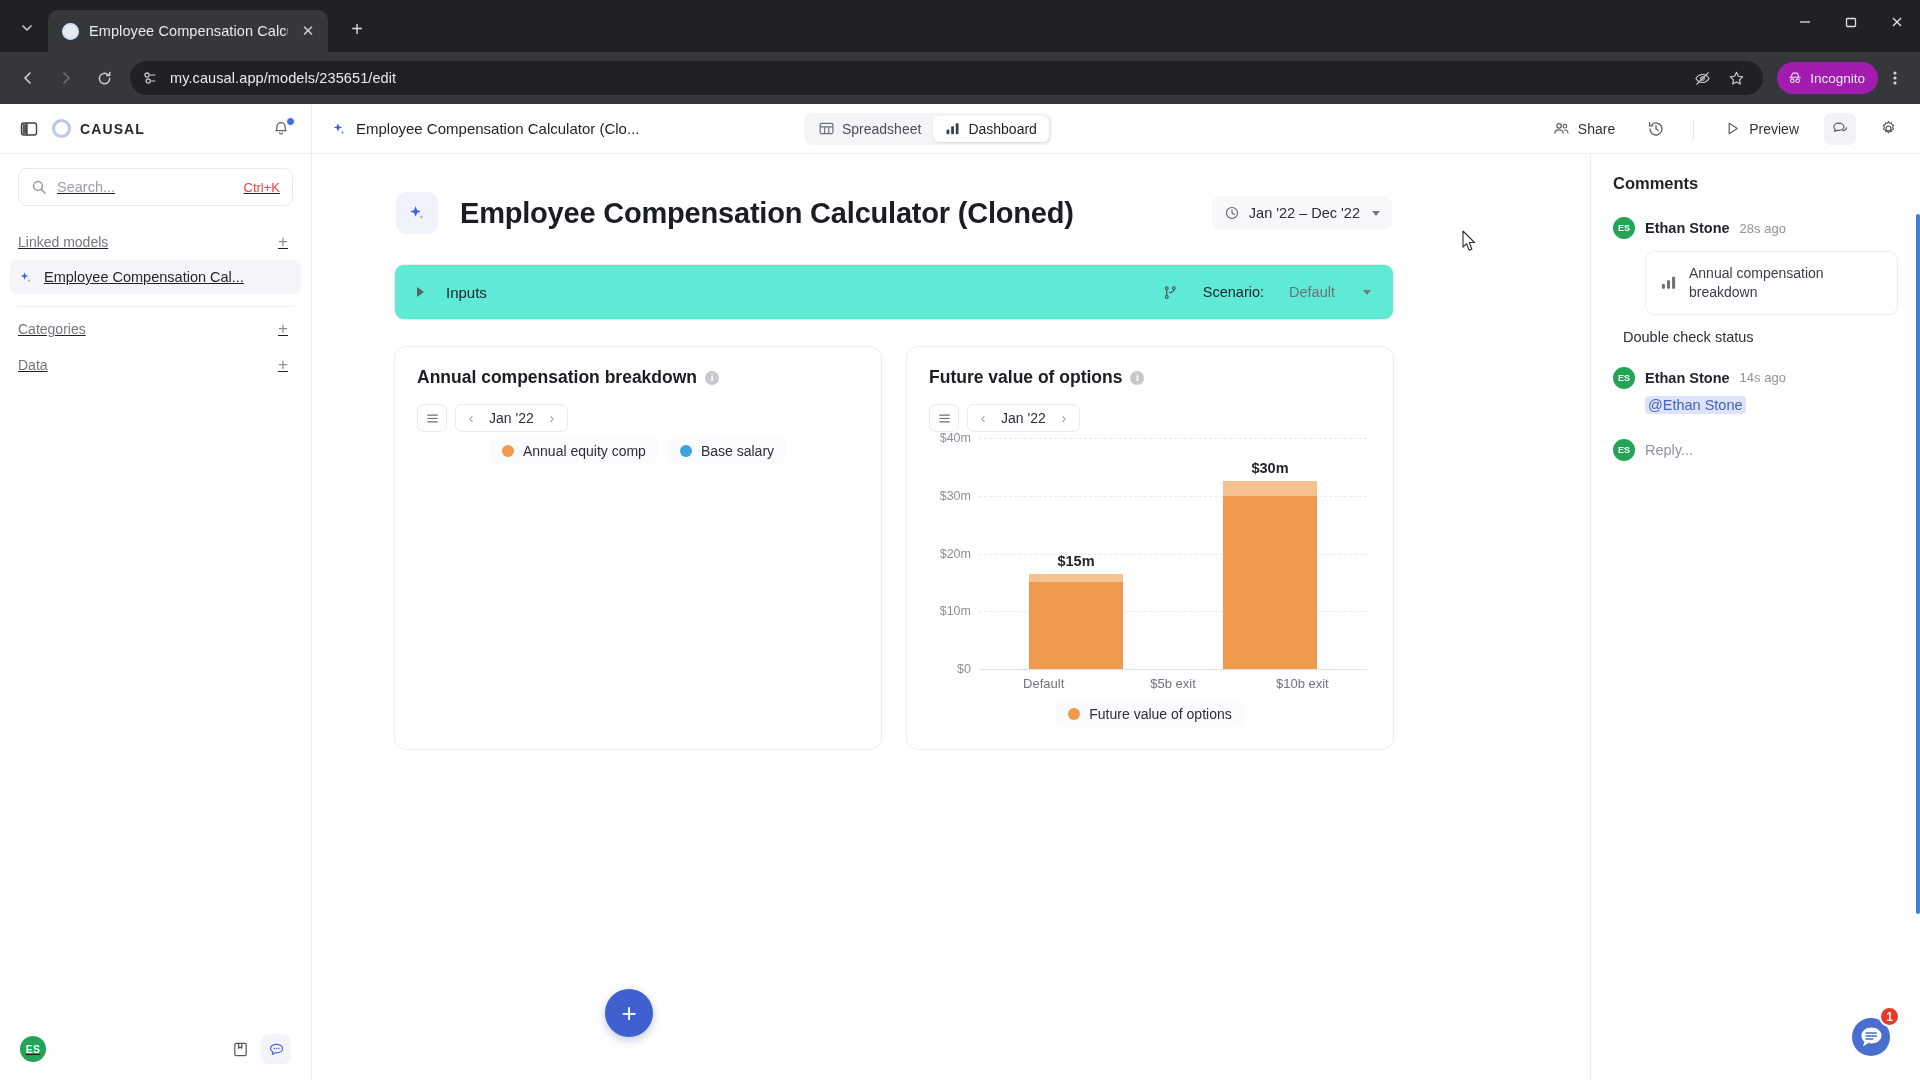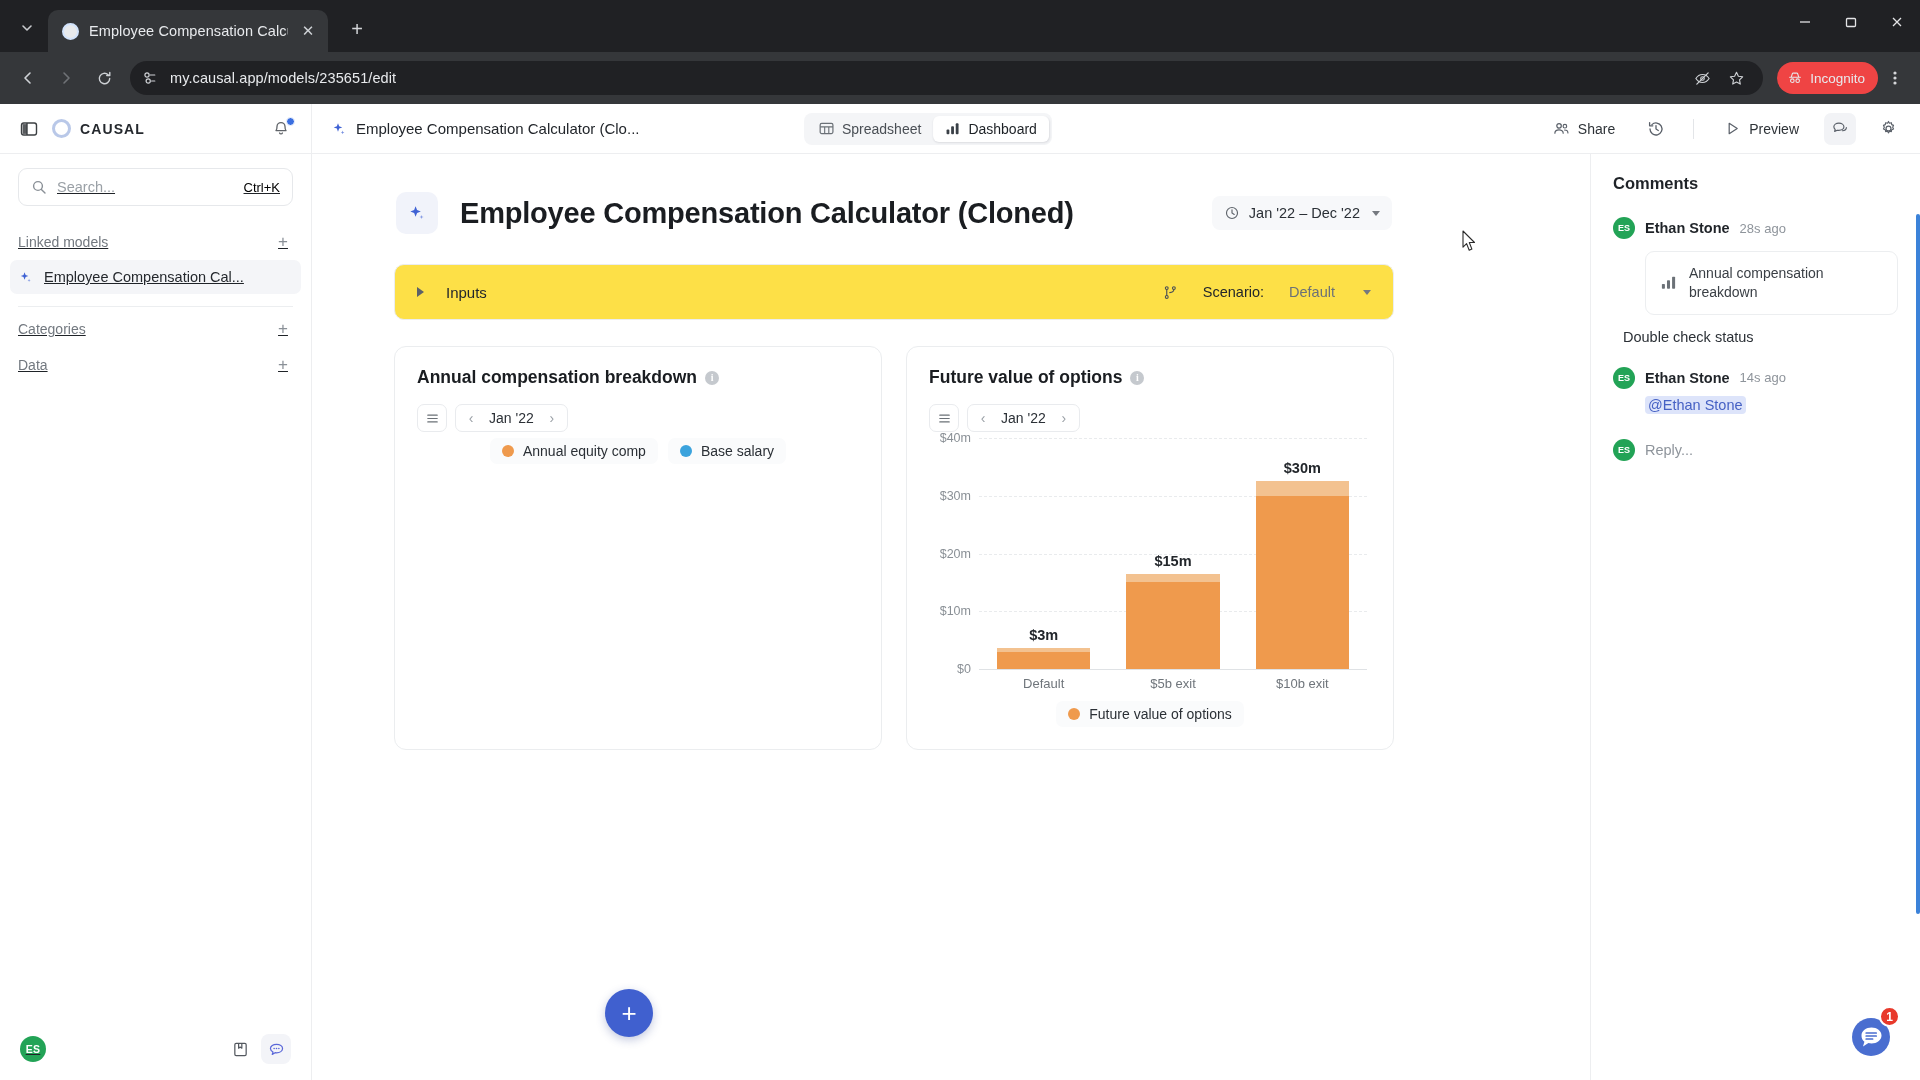--- a/index.html
+++ b/index.html
@@ -48,21 +48,21 @@
   .nav-btn.disabled { color: #6f7276; }
   .omnibox {
     flex: 1; height: 34px; background: #202124; border-radius: 17px; margin: 0 8px 0 6px;
     display: flex; align-items: center; padding: 0 12px; gap: 12px;
   }
   .omnibox .url { color: #e8eaed; font-size: 14.5px; letter-spacing: .1px; }
   .omni-right { display: flex; align-items: center; gap: 4px; margin-left: auto; }
   .omni-icon { width: 30px; height: 30px; display: flex; align-items: center; justify-content: center; color: #cfd2d6; }
   .incognito-pill {
     display: flex; align-items: center; gap: 7px; height: 32px; padding: 0 13px 0 10px;
-    background: #ef4444; border-radius: 16px; color: #e8eaed; font-size: 13.5px; margin-left: 4px; justify-content: space-between;
+    background: #a21caf; border-radius: 16px; color: #e8eaed; font-size: 13.5px; margin-left: 4px; justify-content: space-between;
   }
   .menu-dots { width: 30px; height: 36px; display: flex; align-items: center; justify-content: center; color: #d5d7da; }
 
   
   .app { flex: 1; display: flex; flex-direction: column; background: #fff; min-height: 0; }
 
   .app-header {
     height: 50px; display: flex; align-items: center; border-bottom: 1px solid #edeef0;
     flex: 0 0 50px;
   }
@@ -99,21 +99,21 @@
 
   .app-body { flex: 1; display: flex; min-height: 0; }
 
   
   .sidebar { width: 312px; border-right: 1px solid #edeef0; display: flex; flex-direction: column; padding: 14px 0 0 0; flex: 0 0 312px; text-decoration: underline; }
   .search-box {
     margin: 0 18px; height: 38px; border: 1px solid #e6e8eb; border-radius: 9px;
     display: flex; align-items: center; padding: 0 12px; gap: 10px;
   }
   .search-box .ph { font-size: 14.5px; color: #9aa0a6; flex: 1; }
-  .search-box .kbd { font-size: 13px; color: #000000; }
+  .search-box .kbd { font-size: 13px; color: #ef4444; }
   .side-section {
     margin: 0 10px; height: 36px; display: flex; align-items: center; padding: 0 8px;
     font-size: 14px; color: #72787f;
   }
   .side-section.first { margin-top: 18px; }
   .side-add { margin-left: auto; width: 20px; height: 20px; display: flex; align-items: center; justify-content: center; color: #8a9097; font-size: 17px; font-weight: 300; }
   .side-item {
     margin: 0 10px; height: 34px; border-radius: 7px; display: flex; align-items: center;
     gap: 11px; padding: 0 8px; font-size: 14.5px; color: #24282d;
   }
@@ -142,21 +142,21 @@
   .board-title { font-size: 29px; font-weight: 700; color: #1a1d21; letter-spacing: -.2px; }
   .date-pill {
     margin-left: auto; display: flex; align-items: center; gap: 9px;
     height: 34px; padding: 0 12px; border-radius: 8px; background: #f7f8fa;
     font-size: 14.5px; color: #2b3036;
   }
   .caret { width: 0; height: 0; border-left: 4px solid transparent; border-right: 4px solid transparent; border-top: 5px solid #75797f; margin-left: 3px; }
 
   .inputs-bar {
     margin-top: 30px; height: 56px; border: 1px solid #ebedef; border-radius: 10px;
-    display: flex; align-items: center; padding: 0 22px; background: #fde047;
+    display: flex; align-items: center; padding: 0 22px; background: #5eead4;
   }
   .tri { width: 0; height: 0; border-top: 5px solid transparent; border-bottom: 5px solid transparent; border-left: 7px solid #5c6168; margin-right: 22px; }
   .inputs-label { font-size: 15px; color: #22262b; }
   .scenario { margin-left: auto; display: flex; align-items: center; gap: 25px; font-size: 14.5px; }
   .scenario .k { color: #22262b; }
   .scenario .v { color: #6b7177; }
 
   .cards { display: flex; gap: 24px; margin-top: 26px; }
   .card {
     flex: 1; border: 1px solid #ebedef; border-radius: 12px; background: #fff;
@@ -600,27 +600,20 @@
                     </div>
                     <div class="grid-area">
                       <div class="gridline" style="top:0%"></div>
                       <div class="gridline" style="top:25%"></div>
                       <div class="gridline" style="top:50%"></div>
                       <div class="gridline" style="top:75%"></div>
                       <div class="gridline zero" style="top:100%"></div>
 
                       <div class="bars">
                         <div class="bar-col">
-                          <span class="bar-val">$3m</span>
-                          <span class="bar" style="height:9%">
-                            <span class="cap" style="height:17%"></span>
-                            <span class="body" style="flex:1"></span>
-                          </span>
-                        </div>
-                        <div class="bar-col">
                           <span class="bar-val">$15m</span>
                           <span class="bar" style="height:41.3%">
                             <span class="cap" style="height:9%"></span>
                             <span class="body" style="flex:1"></span>
                           </span>
                         </div>
                         <div class="bar-col">
                           <span class="bar-val">$30m</span>
                           <span class="bar" style="height:81.5%">
                             <span class="cap" style="height:8%"></span>

